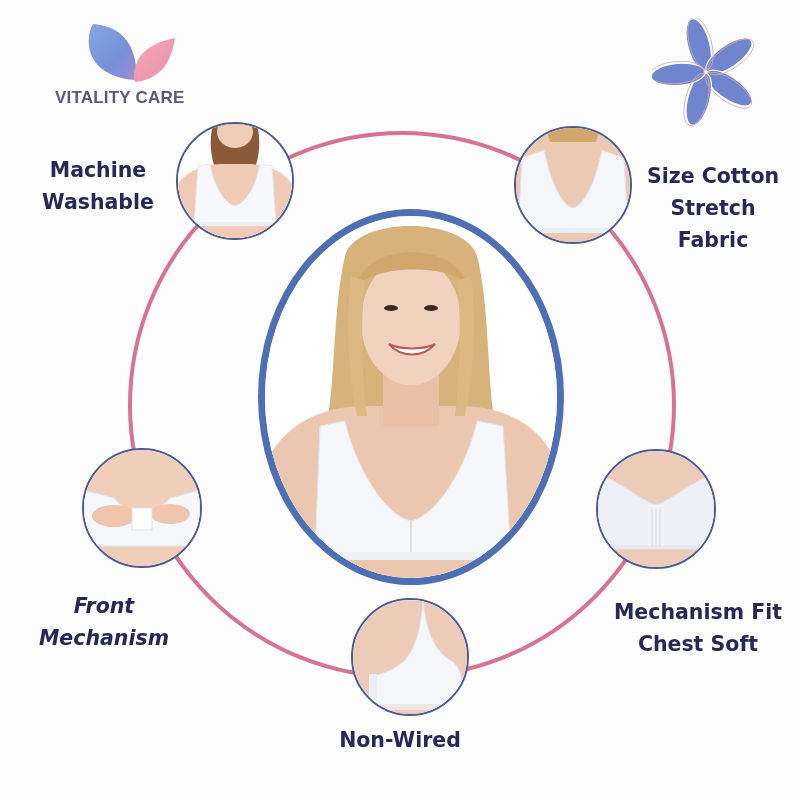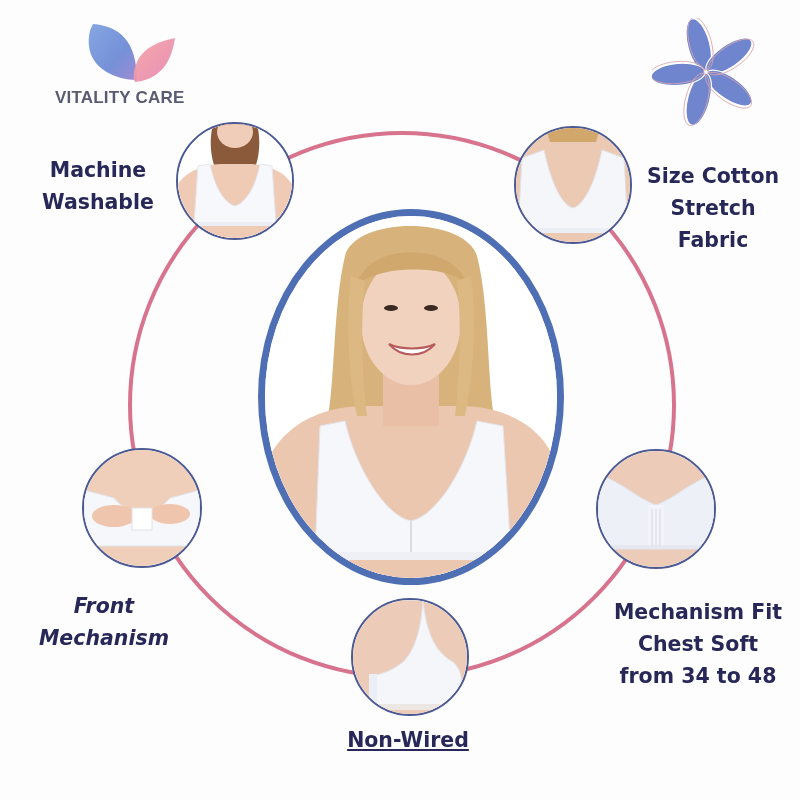--- a/index.html
+++ b/index.html
@@ -46,21 +46,21 @@
   
   .label {
     color:#272857; font-weight:bold; font-size:20.5px; line-height:32px;
     text-align:center; font-family:"DejaVu Sans", sans-serif;
   }
   .label span { display:block; white-space:nowrap; }
   .l-wash { left:28px; top:154px; width:140px; }
   .l-soft { left:638px; top:160px; width:150px; }
   .l-front { left:24px; top:590px; width:160px;font-style:italic; }
   .l-fit { left:606px; top:596px; width:184px; }
-  .l-wire { left:328px; top:724px; width:160px;text-decoration:underline; }
+  .l-wire { left:320px; top:724px; width:160px; }
   .photo { position:absolute; inset:0; }
 </style>
 </head>
 <body>
 
 <div class="abs logo">
   <svg class="logo-mark" viewBox="0 0 110 62">
     <defs>
       <linearGradient id="gl" x1="0" y1="0" x2="1" y2="1">
         <stop offset="0" stop-color="#7fa2e0"></stop>
@@ -189,18 +189,17 @@
 </div>
 
 <div class="abs label l-front">
   <span>Front</span>
   <span>Mechanism</span>
 </div>
 
 <div class="abs label l-fit">
   <span>Mechanism Fit</span>
   <span>Chest Soft</span>
-  <span>from 34 to 48</span>
 </div>
 
 <div class="abs label l-wire">
   <span>Non-Wired</span>
 </div>
 
 </body></html>

